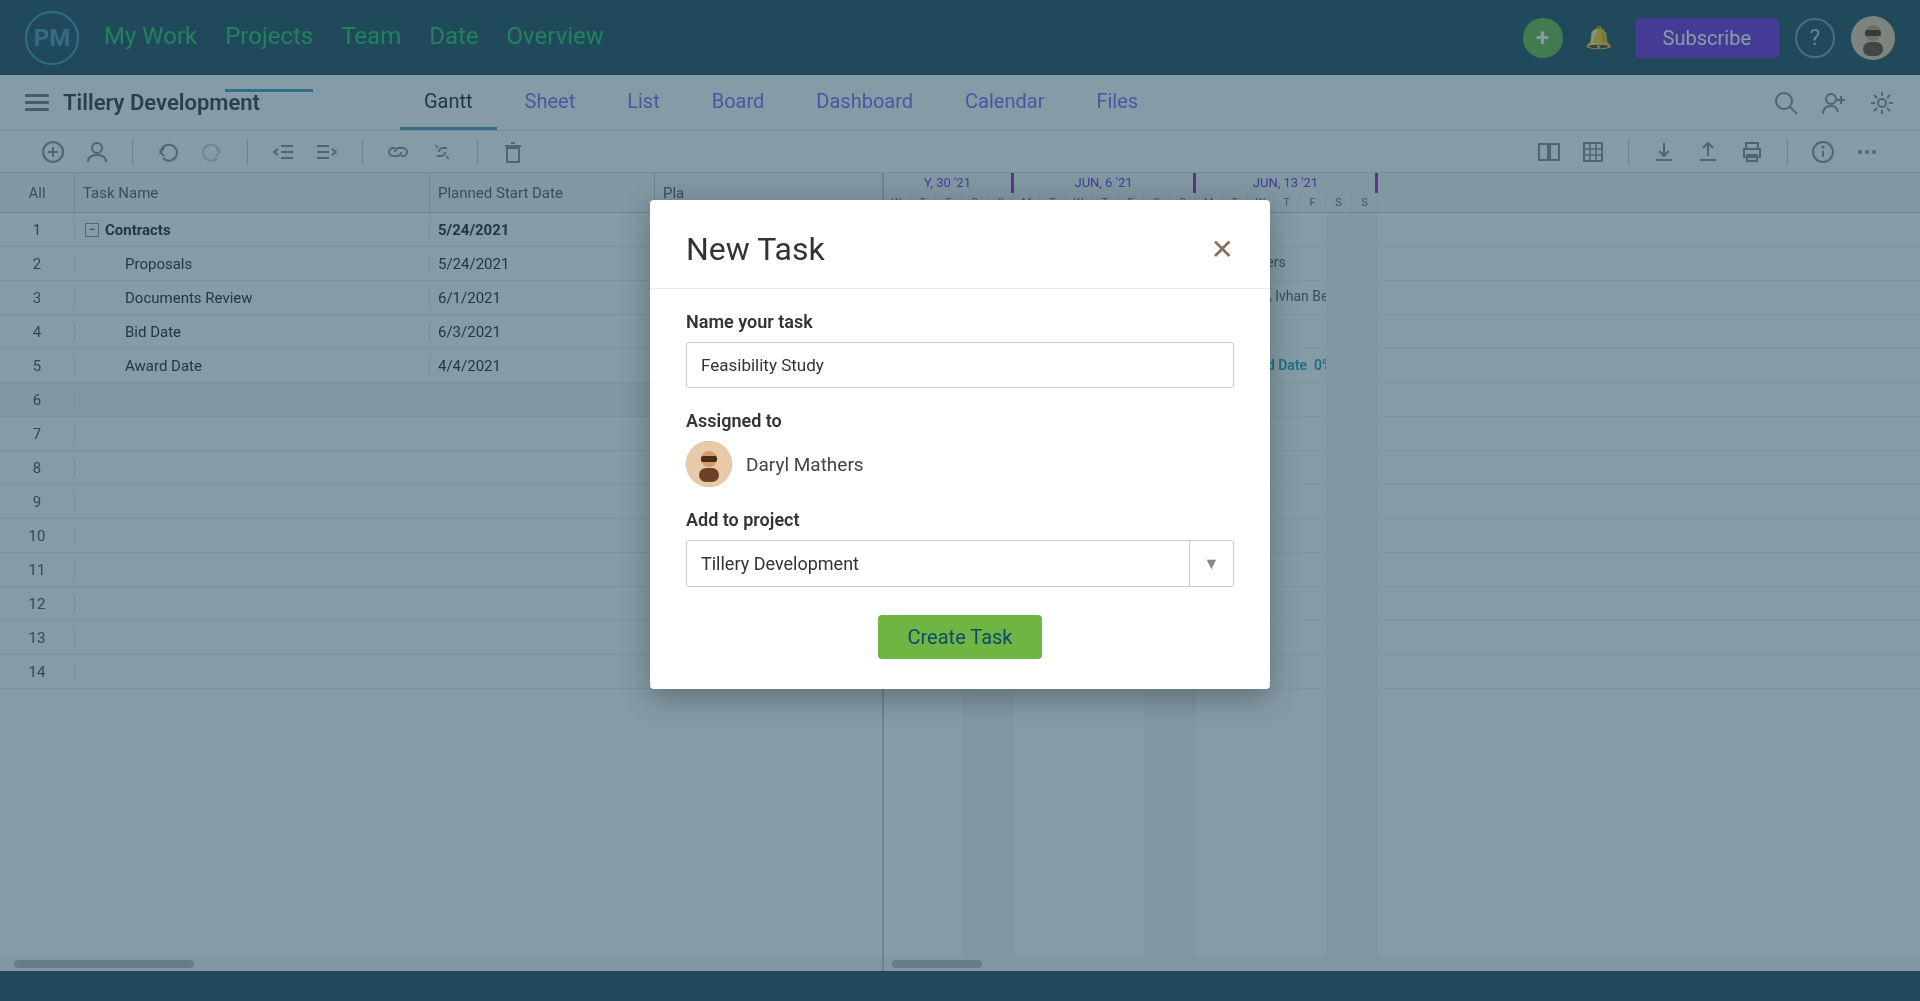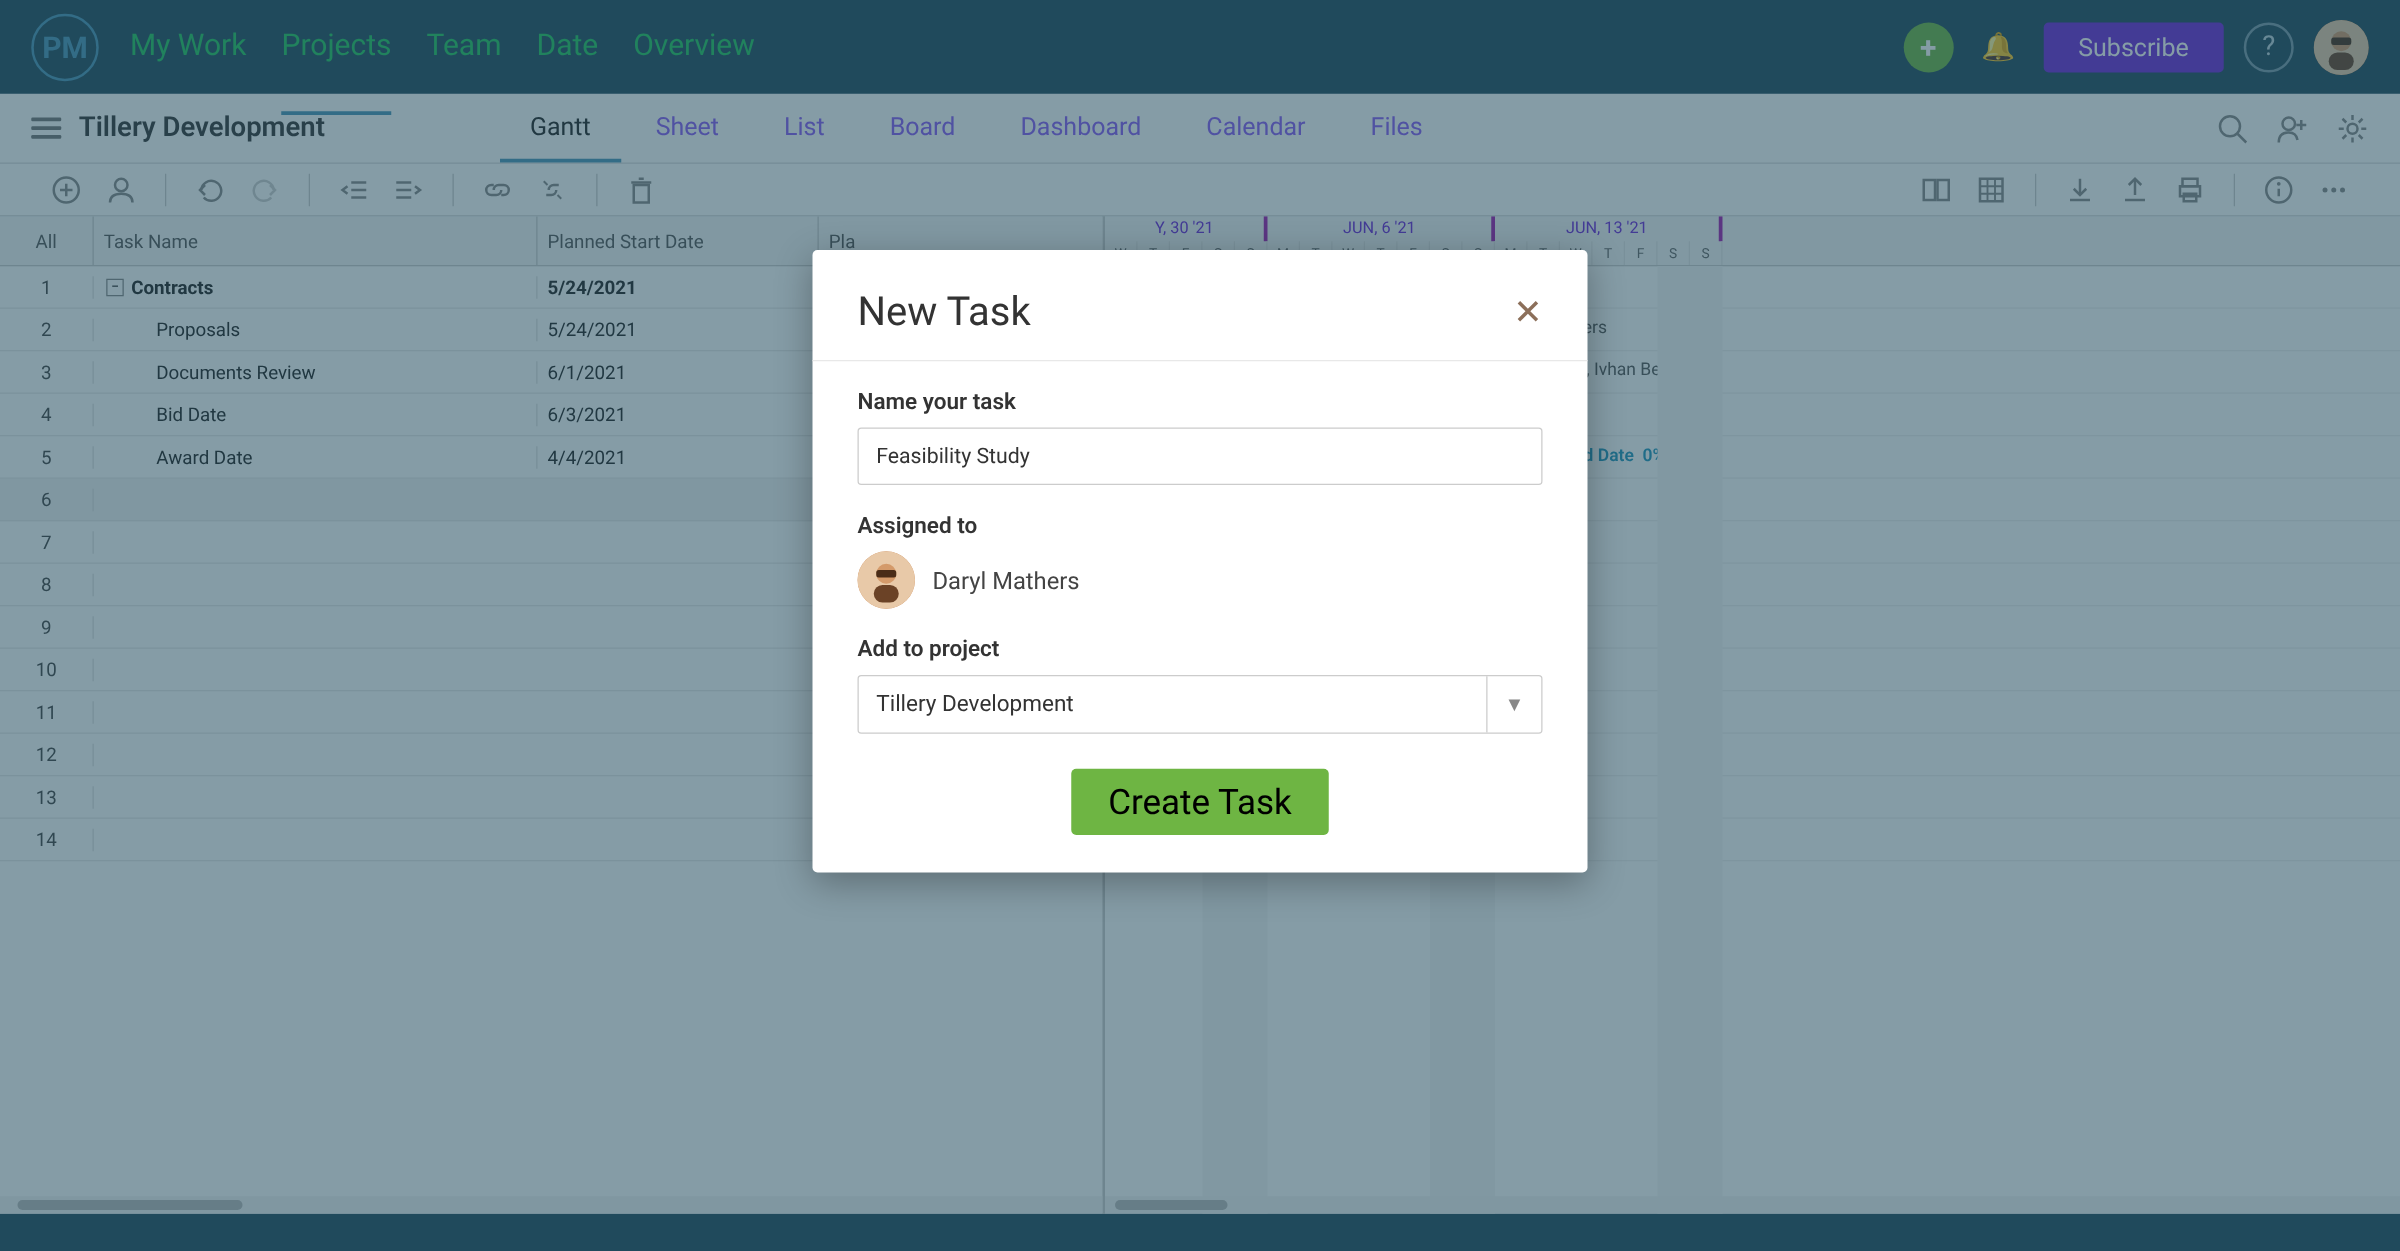--- a/index.html
+++ b/index.html
@@ -94,21 +94,21 @@
 .modal-body { padding:22px 36px 30px;}
 .m-label { font-size:18px; font-weight:600; color:#333; margin-bottom:10px;}
 .m-input { width:100%; border:1px solid #ccc; border-radius:3px; padding:12px 14px; font-size:17px; color:#333; margin-bottom:22px;}
 .m-assignee { display:flex; align-items:center; gap:14px; margin-bottom:22px;}
 .m-assignee .avatar{ width:46px; height:46px;}
 .m-assignee-name { font-size:19px; color:#444;}
 .m-select { width:100%; border:1px solid #ccc; border-radius:3px; display:flex; align-items:center;}
 .m-select-val { flex:1; padding:12px 14px; font-size:18px; color:#333;}
 .m-select-arrow { width:44px; border-left:1px solid #ccc; display:flex; align-items:center; justify-content:center; color:#888; align-self:stretch;}
 .m-btn-row { display:flex; justify-content:center; margin-top:28px;}
-.m-create { background:#6eb543; color:#000000; font-size:28px; padding:10px 30px; border:none; border-radius:4px; cursor:pointer;}
+.m-create { background:#6eb543; color:#0c4a6e; font-size:20px; padding:10px 30px; border:none; border-radius:4px; cursor:pointer;}
 
 .footer { height:30px; background:#214a5c;}
 </style>
 </head>
 <body>
 
 <div class="topnav">
   <div class="logo">PM</div>
   <div class="nav-links">
     <div class="nav-link">My Work</div>

